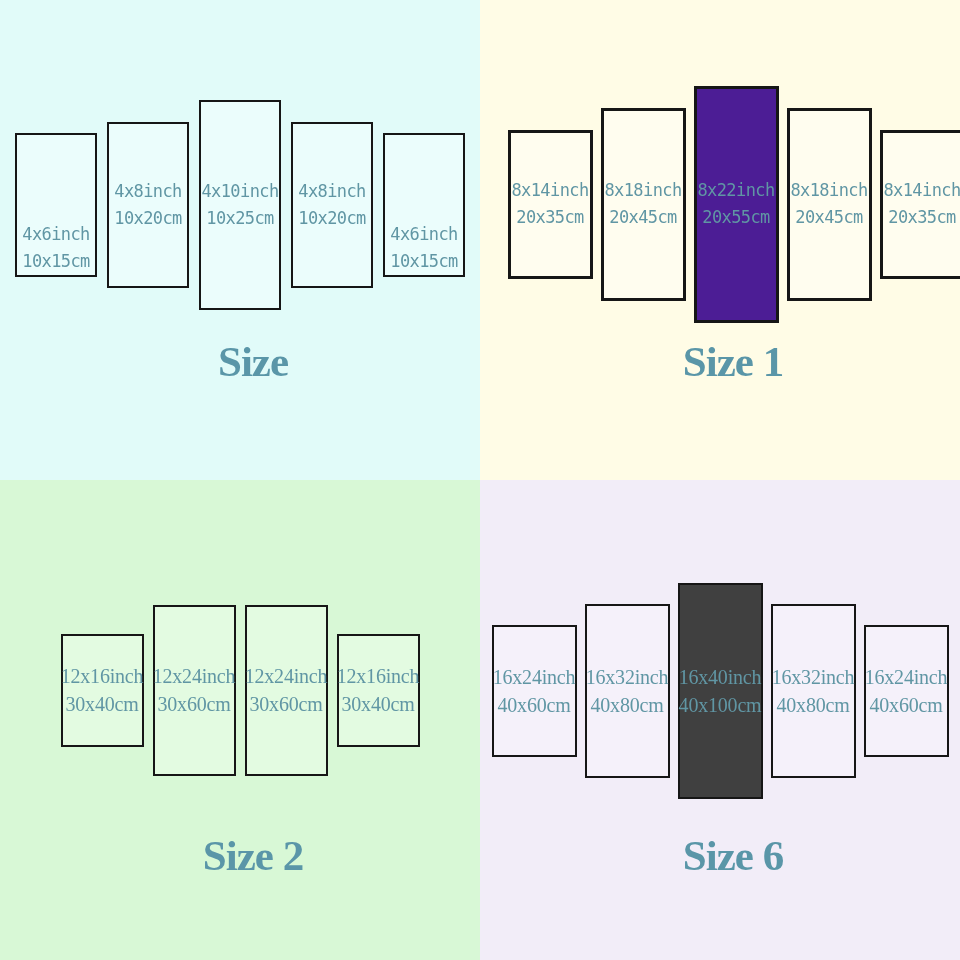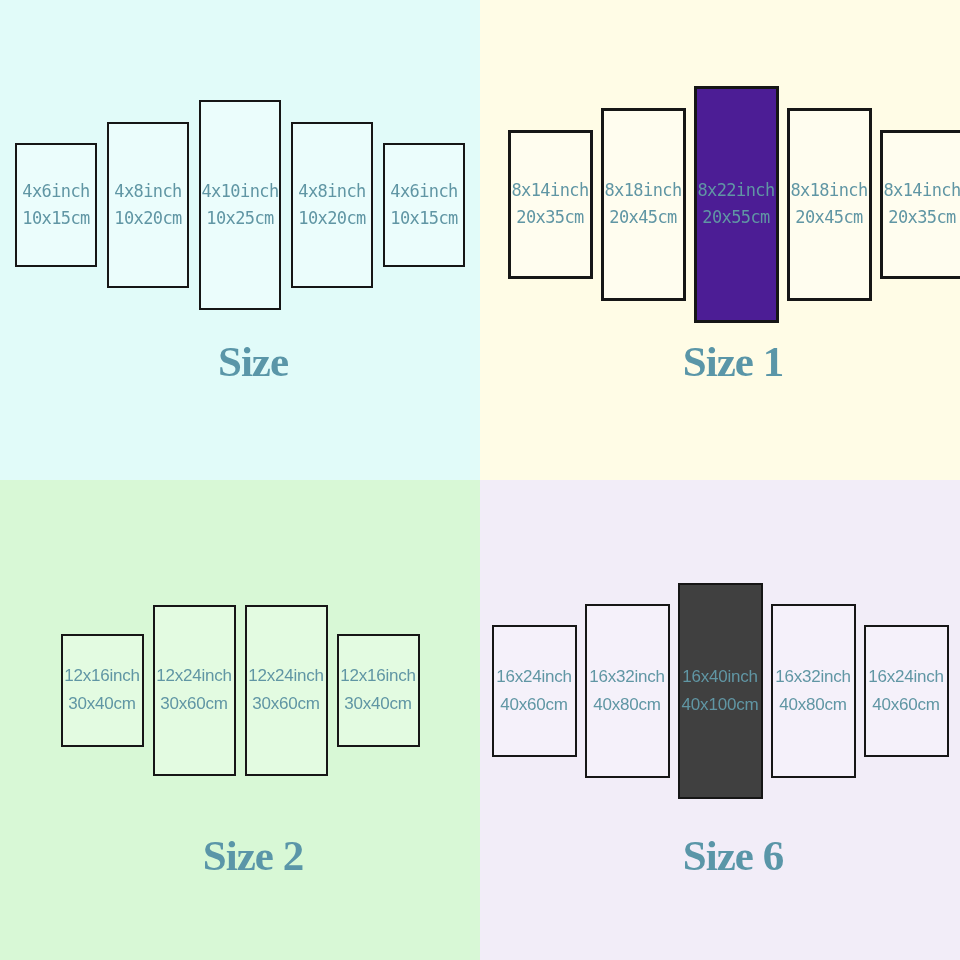--- a/index.html
+++ b/index.html
@@ -5,21 +5,21 @@
   html,body{margin:0;padding:0;background:#fff;}
   .page{width:960px;height:960px;display:grid;grid-template-columns:480px 480px;grid-template-rows:480px 480px;}
   .quad{position:relative;width:480px;height:480px;overflow:hidden;}
   .panels{position:absolute;top:0;left:0;width:100%;display:flex;justify-content:center;align-items:center;}
   .panel{box-sizing:border-box;border:2px solid #161616;display:flex;align-items:center;justify-content:center;flex:0 0 auto;}
   .label{display:flex;flex-direction:column;align-items:center;text-align:center;white-space:nowrap;}
 
   
   .q0 .panels{height:410px;gap:10px;}
   .q0 .panel{width:82px;}
-  .q0 .p0,.q0 .p4{height:124px;}
+  .q0 .p0,.q0 .p4{height:144px;align-items:flex-end;}
   .q0 .p1,.q0 .p3{height:166px;}
   .q0 .p2{height:210px;}
 
   
   .q1 .panels{height:408px;gap:8px;padding-left:16px;}
   .q1 .panel{width:85px;border-width:3px;}
   .q1 .p0,.q1 .p4{height:149px;}
   .q1 .p1,.q1 .p3{height:193px;}
   .q1 .p2{height:237px;}
 
@@ -36,22 +36,22 @@
   .q3 .p0,.q3 .p4{height:132px;}
   .q3 .p1,.q3 .p3{height:174px;}
   .q3 .p2{height:216px;}
 
   
   .q0 .label,.q1 .label{
     font-family:"DejaVu Sans Mono",monospace;
     font-size:17px;line-height:27px;letter-spacing:-0.6px;
   }
   .q2 .label,.q3 .label{
-    font-family:Liberation Sans, sans-serif;
-    font-size:17px;line-height:28px;letter-spacing:-0.2px;
+    font-family:Liberation Serif, serif;
+    font-size:20px;line-height:28px;letter-spacing:-0.2px;
   }
 
   .title{
     position:absolute;left:13px;width:100%;margin:0;text-align:center;
     font-family:"Liberation Serif","DejaVu Serif",serif;
     font-weight:700;font-size:43px;line-height:44px;letter-spacing:-1px;
   }
   .q0 .title,.q1 .title{top:340px;}
   .q2 .title,.q3 .title{top:354px;}
 </style>

